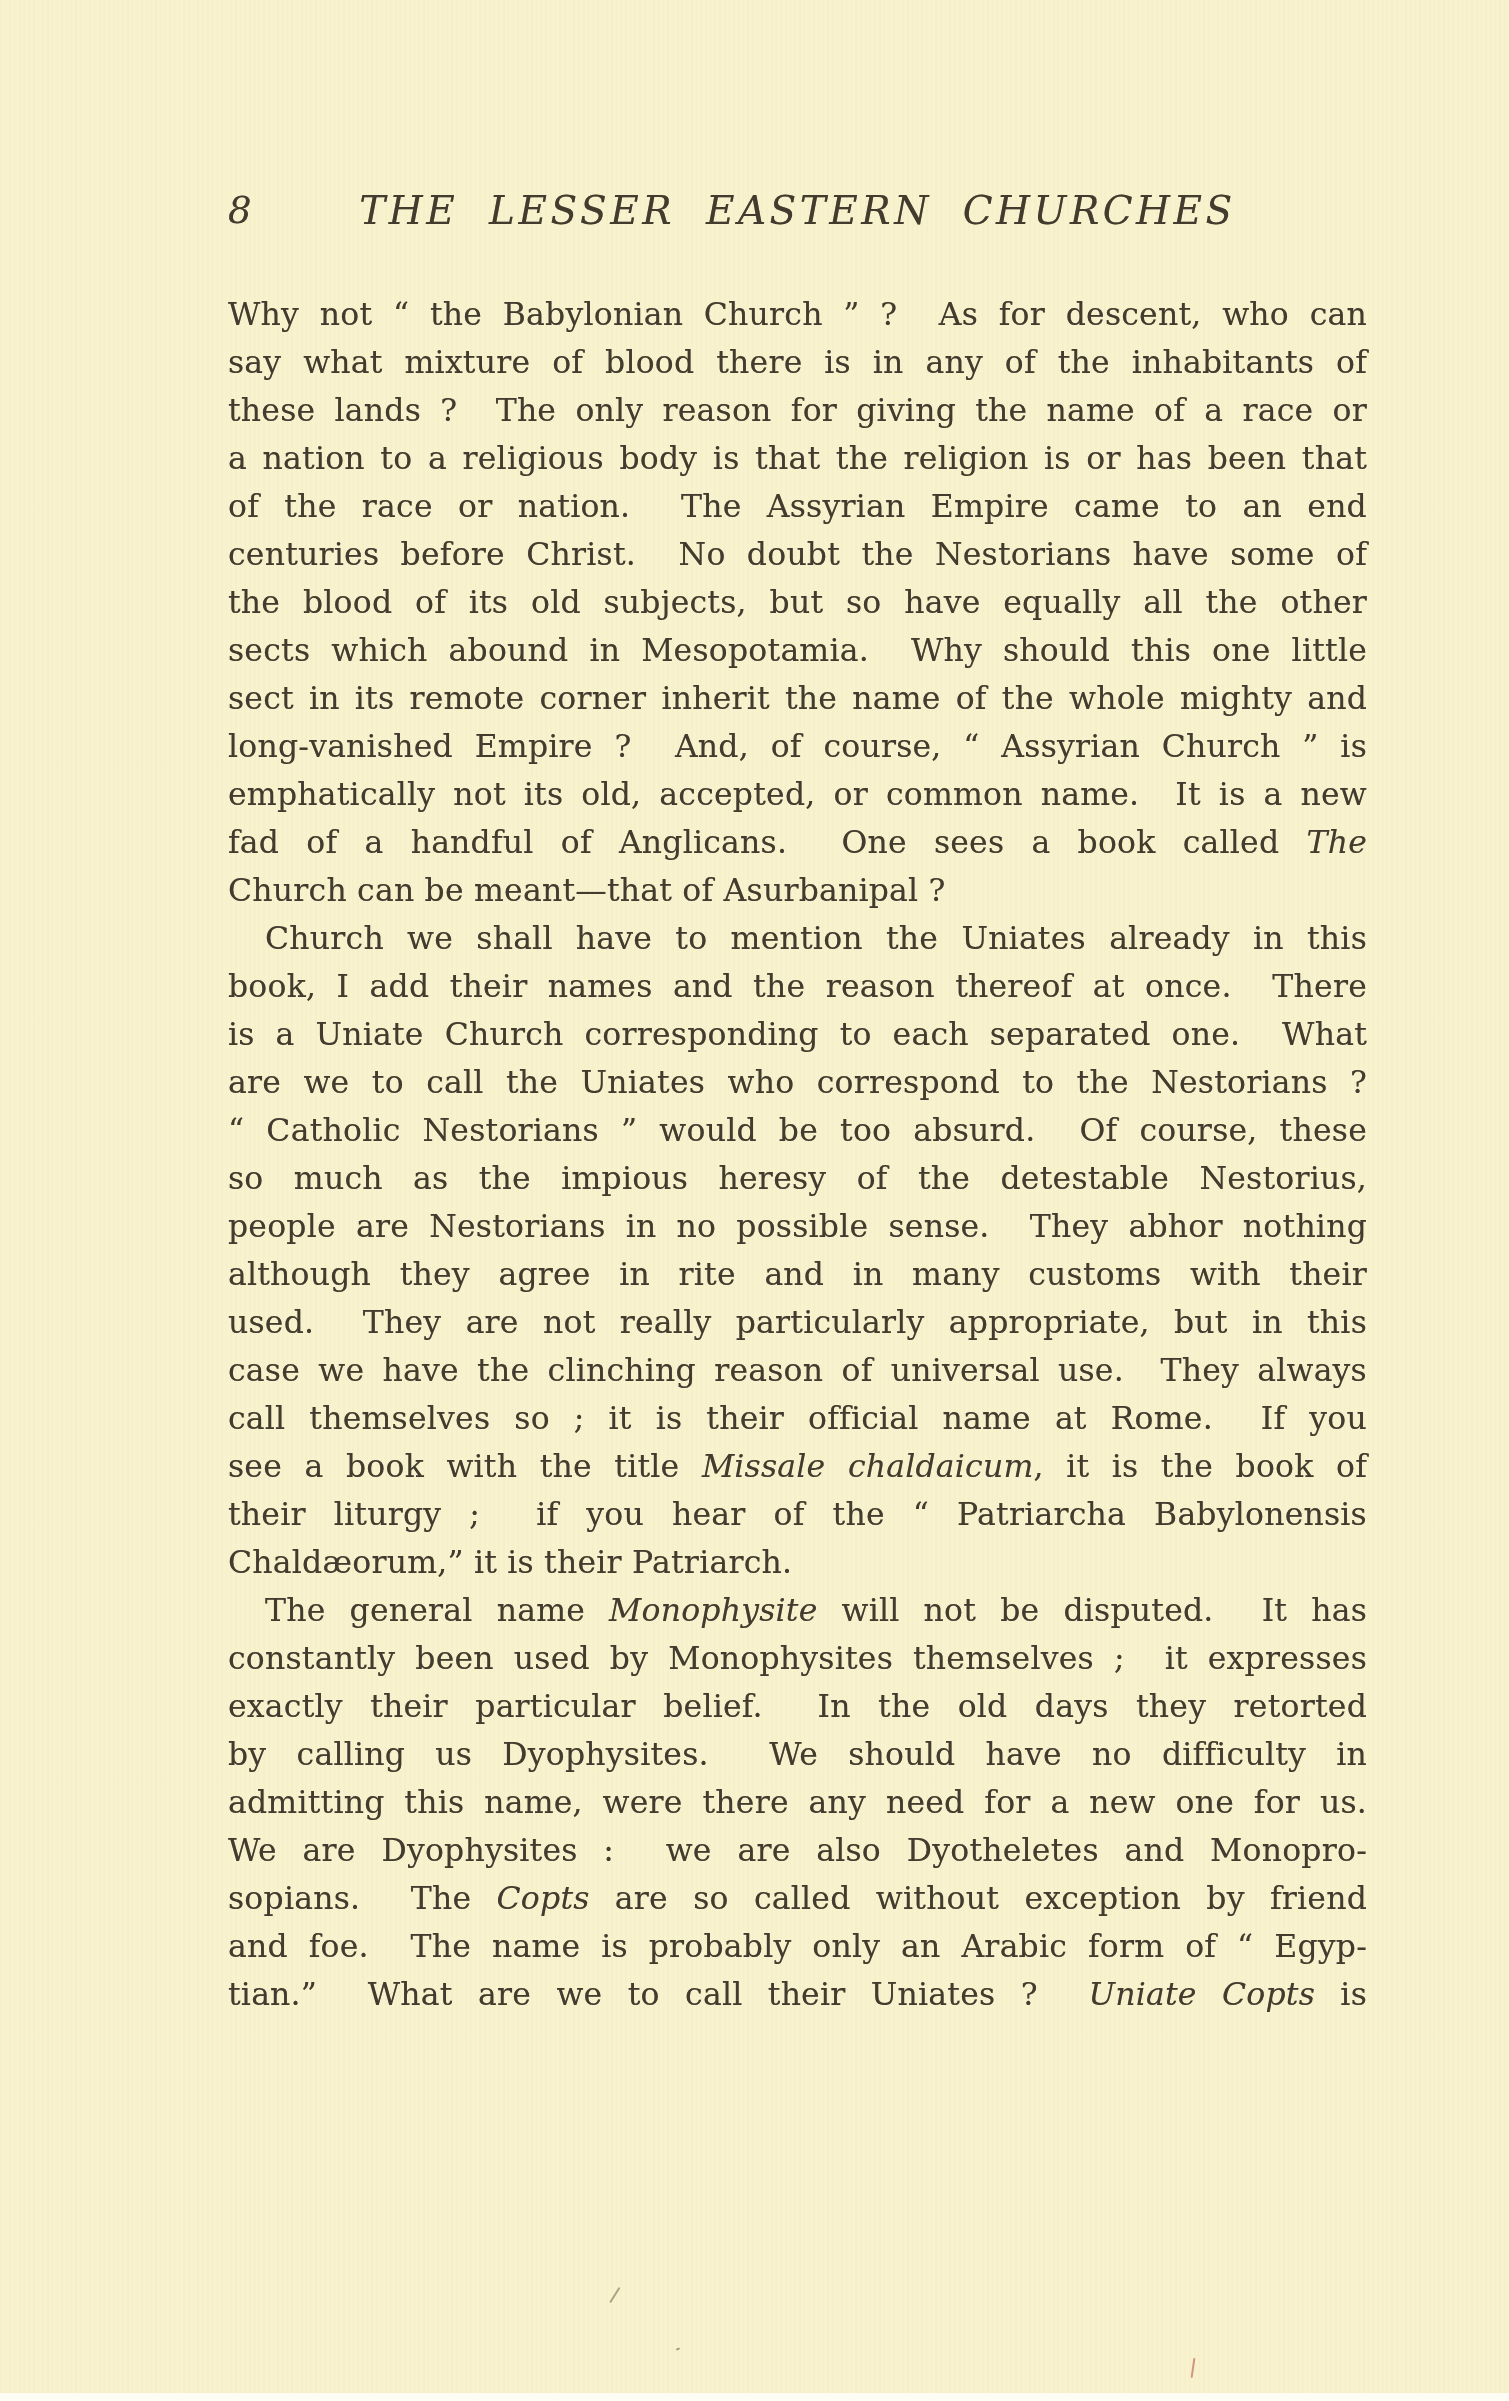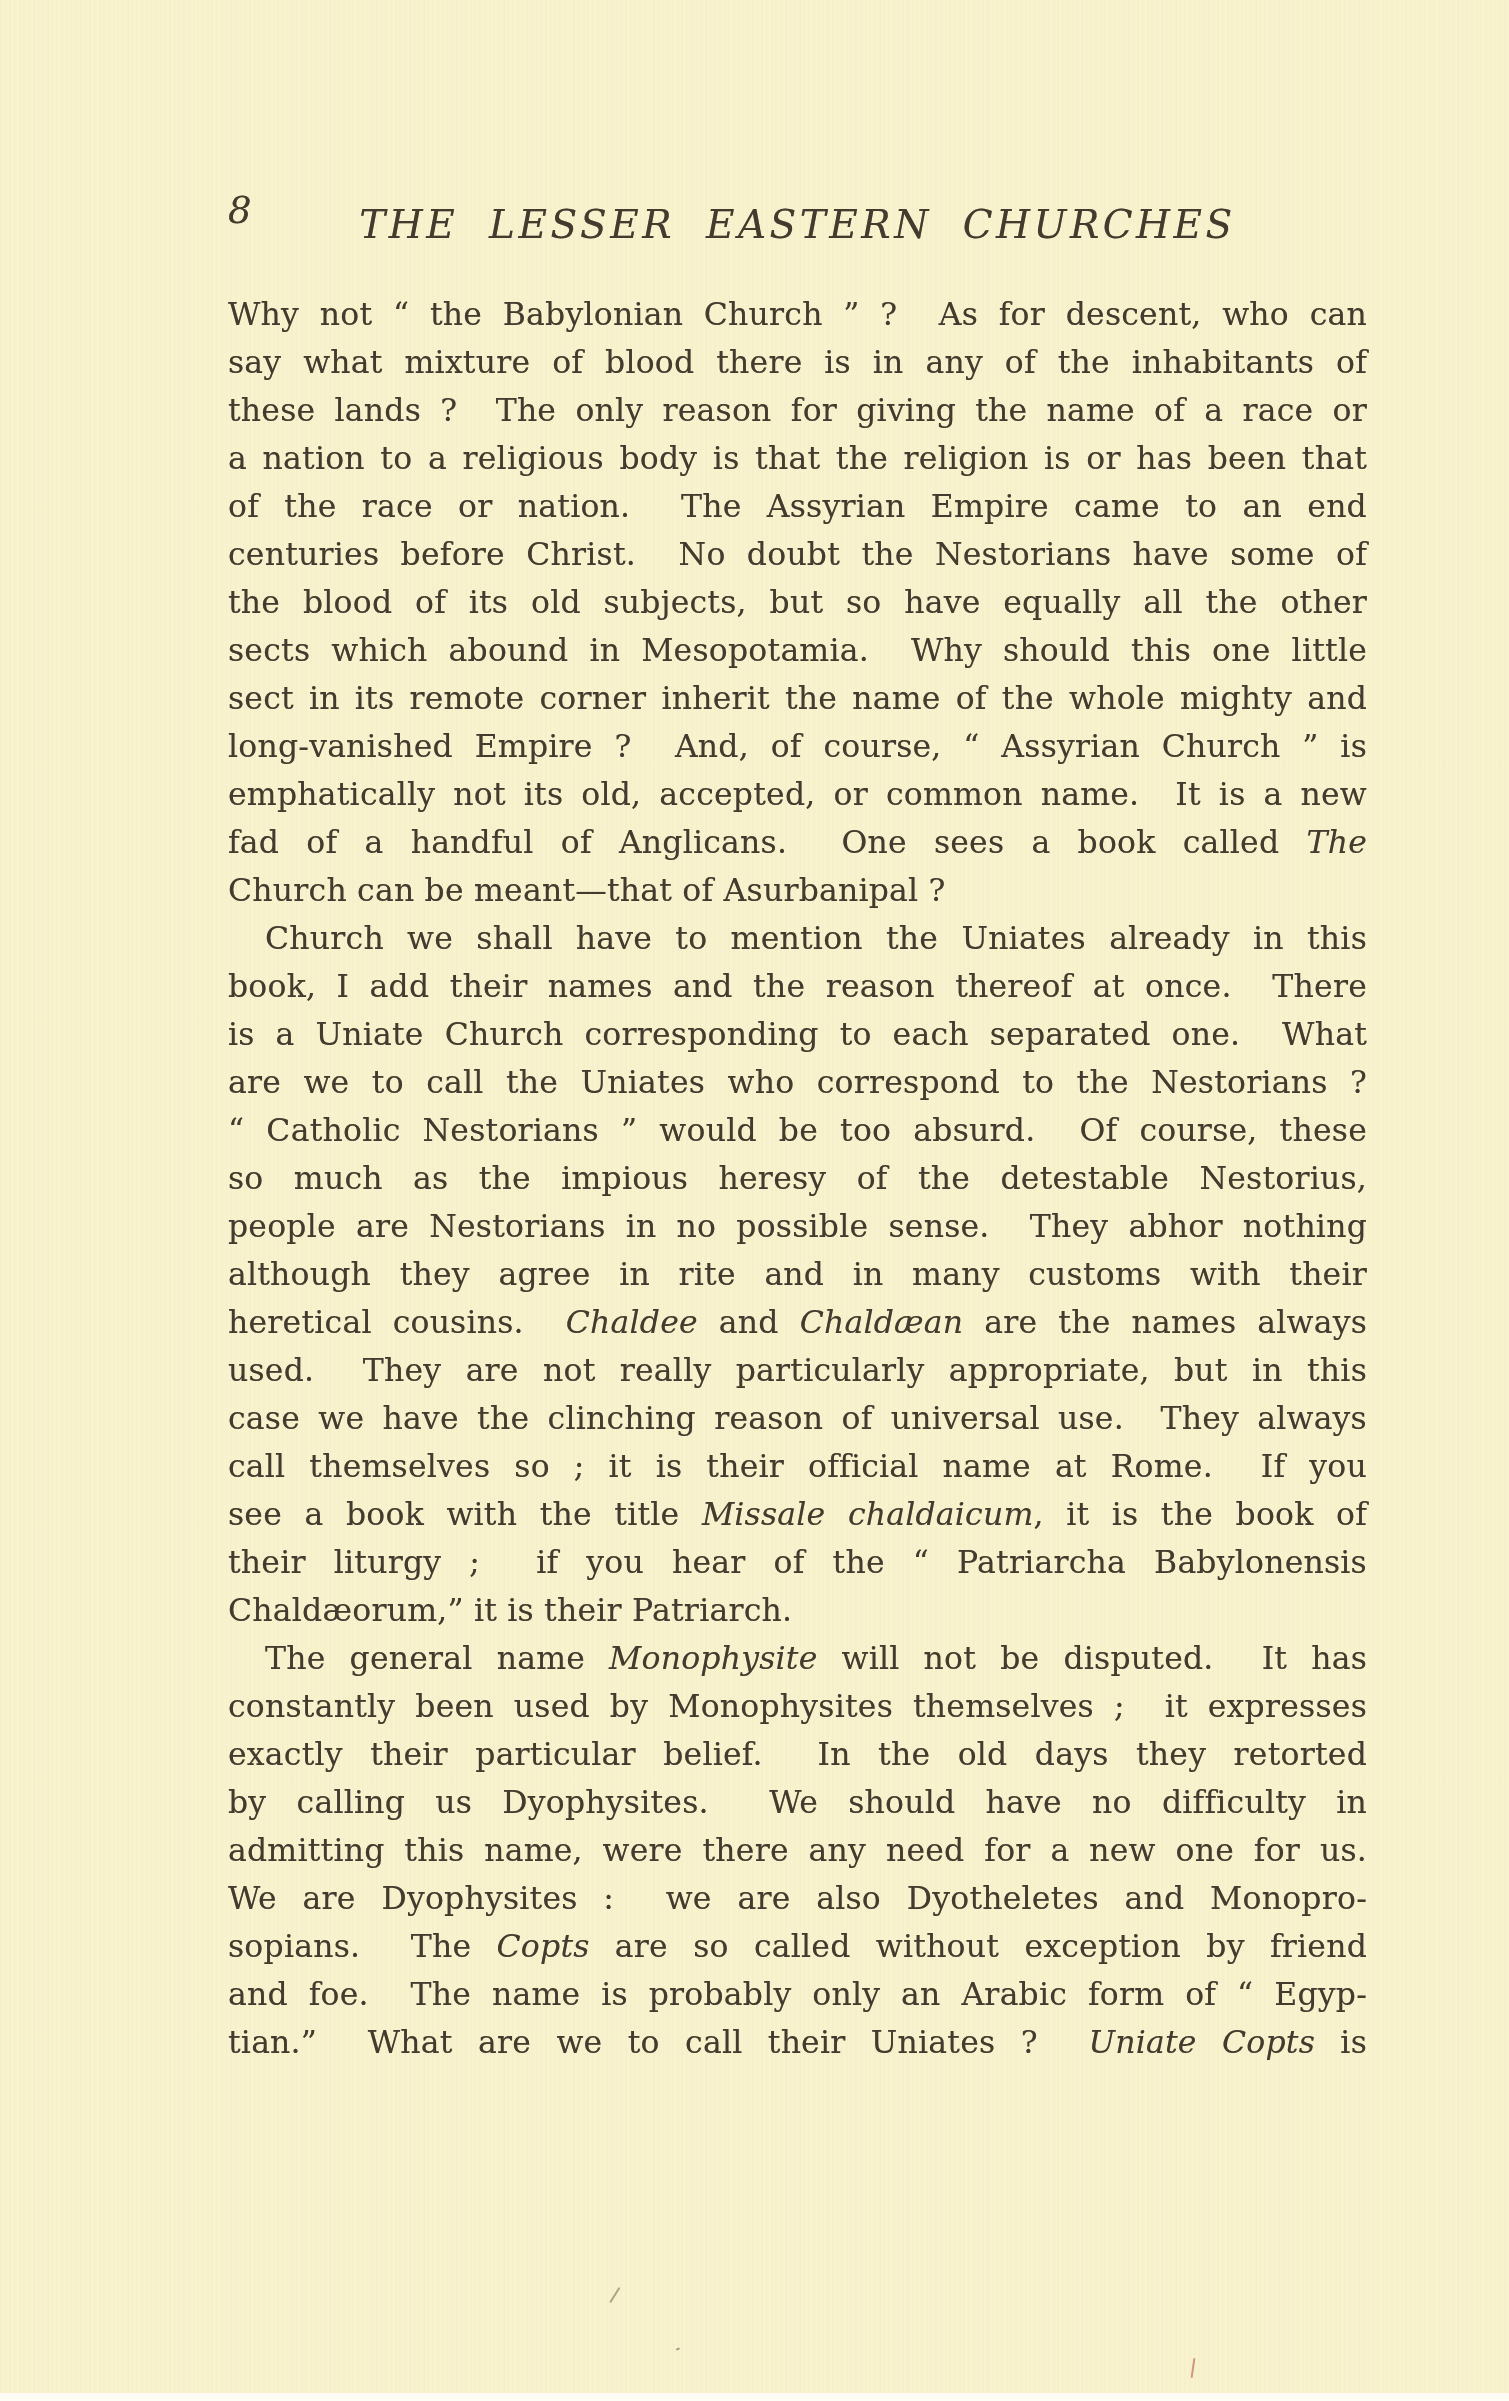--- a/index.html
+++ b/index.html
@@ -36,21 +36,21 @@
     font-style: italic;
     font-size: 37px;
     line-height: 1;
     color: var(--ink, #443b2f);
     text-shadow: 0 0 0.6px rgba(60,50,40,0.45);
   }
   .running-title {
     position: absolute;
     left: 0;
     right: 0;
-    top: 14px;
+    top: 0;
     text-align: center;
     font-style: italic;
     font-size: 39px;
     line-height: 1.2;
     letter-spacing: 3.5px;
     word-spacing: 15px;
     color: var(--ink, #443b2f);
     text-shadow: 0 0 0.6px rgba(60,50,40,0.45);
     white-space: nowrap;
   }
@@ -141,21 +141,20 @@
     <div class="line"><span>fad of a handful of Anglicans.&nbsp; One sees a book called </span><span class="it">The</span></div>
     <div class="line flush"><span>Church can be meant—that of Asurbanipal ?</span></div>
     <div class="line indent"><span>Church we shall have to mention the Uniates already in this</span></div>
     <div class="line"><span>book, I add their names and the reason thereof at once.&nbsp; There</span></div>
     <div class="line"><span>is a Uniate Church corresponding to each separated one.&nbsp; What</span></div>
     <div class="line"><span>are we to call the Uniates who correspond to the Nestorians ?</span></div>
     <div class="line"><span>“ Catholic Nestorians ” would be too absurd.&nbsp; Of course, these</span></div>
     <div class="line"><span>so much as the impious heresy of the detestable Nestorius,</span></div>
     <div class="line"><span>people are Nestorians in no possible sense.&nbsp; They abhor nothing</span></div>
     <div class="line"><span>although they agree in rite and in many customs with their</span></div>
-    <div class="line"><span>heretical cousins.&nbsp; </span><span class="it">Chaldee</span><span> and </span><span class="it">Chaldæan</span><span> are the names always</span></div>
     <div class="line"><span>used.&nbsp; They are not really particularly appropriate, but in this</span></div>
     <div class="line"><span>case we have the clinching reason of universal use.&nbsp; They always</span></div>
     <div class="line"><span>call themselves so ; it is their official name at Rome.&nbsp; If you</span></div>
     <div class="line"><span>see a book with the title </span><span class="it">Missale chaldaicum</span><span>, it is the book of</span></div>
     <div class="line"><span>their liturgy ;&nbsp; if you hear of the “ Patriarcha Babylonensis</span></div>
     <div class="line flush"><span>Chaldæorum,” it is their Patriarch.</span></div>
     <div class="line indent"><span>The general name </span><span class="it">Monophysite</span><span> will not be disputed.&nbsp; It has</span></div>
     <div class="line"><span>constantly been used by Monophysites themselves ;&nbsp; it expresses</span></div>
     <div class="line"><span>exactly their particular belief.&nbsp; In the old days they retorted</span></div>
     <div class="line"><span>by calling us Dyophysites.&nbsp; We should have no difficulty in</span></div>

